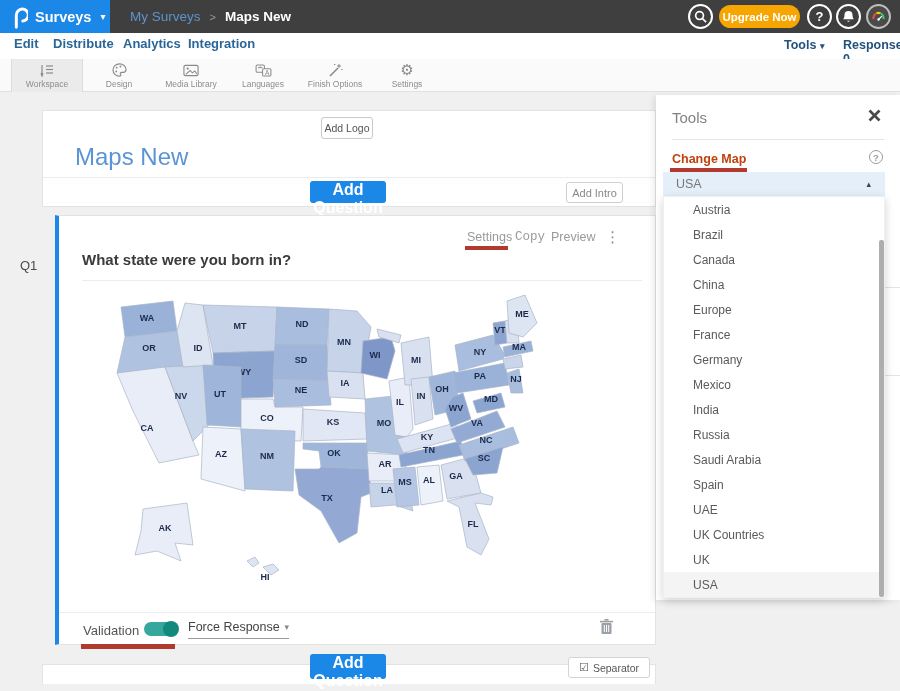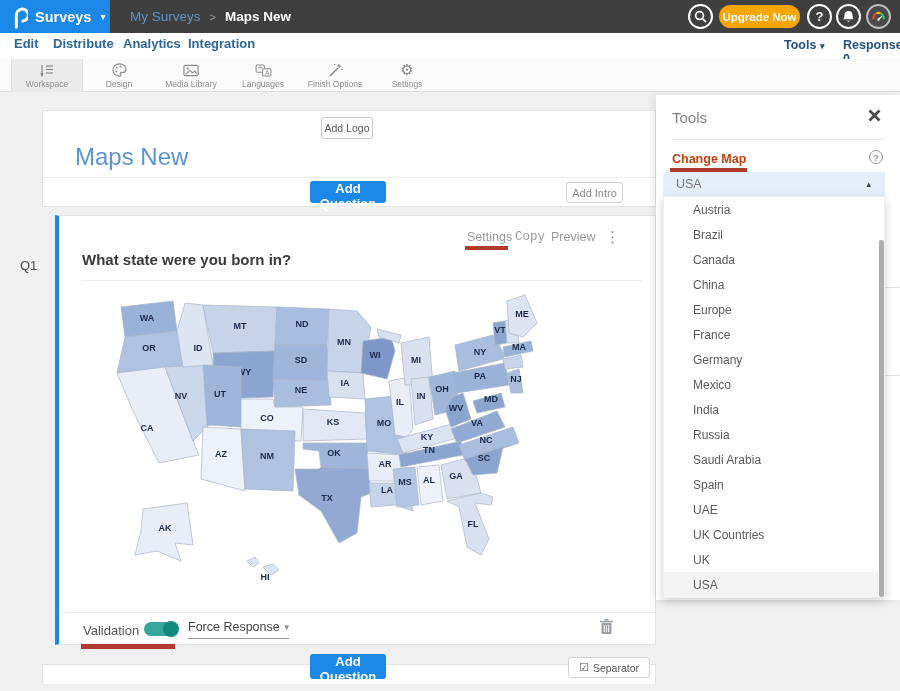--- a/index.html
+++ b/index.html
@@ -43,21 +43,21 @@
               color:#777; font-size:12px; cursor:pointer; }
   .preview-btn { position:absolute; left:822px; top:63px; width:72px; height:26px; background:#1b87e6; border:none;
                  border-radius:3px; color:#fff; font-size:12px; font-weight:700; cursor:pointer;
                  display:flex; align-items:center; justify-content:center; gap:5px; font-family:"Liberation Sans",sans-serif; }
 
   
   .card { position:absolute; background:#fff; border:1px solid #e3e3e3; }
   .add-logo { position:absolute; left:321px; top:117px; width:52px; height:22px; background:#fff; border:1px solid #c9c9c9;
               border-radius:3px; font-size:10.5px; color:#555; cursor:pointer; font-family:"Liberation Sans",sans-serif; }
   .survey-title { position:absolute; left:75px; top:143px; font-size:24px; color:#5b94d6; }
-  .btn-blue { background:#1b87e6; border:none; border-radius:3px; color:#fff; font-size:13px; font-weight:700;
+  .btn-blue { background:#1b87e6; border:none; border-radius:3px; color:#fff; font-size:16px; font-weight:700;
               cursor:pointer; font-family:"Liberation Sans",sans-serif; }
   .btn-ghost { background:#fff; border:1px solid #cfcfcf; border-radius:3px; color:#888; font-size:11px;
                cursor:pointer; font-family:"Liberation Sans",sans-serif; }
 
   
   .q-card { position:absolute; left:55px; top:215px; width:601px; height:430px; background:#fff;
             border:1px solid #e3e3e3; border-left:4px solid #1b87e6; }
   .q-id { position:absolute; left:20px; top:258px; font-size:13px; color:#4a4a4a; }
   .q-action { font-size:12.5px; color:#9a9a9a; cursor:pointer; }
   .red-underline { position:absolute; background:#b03a2e; }

